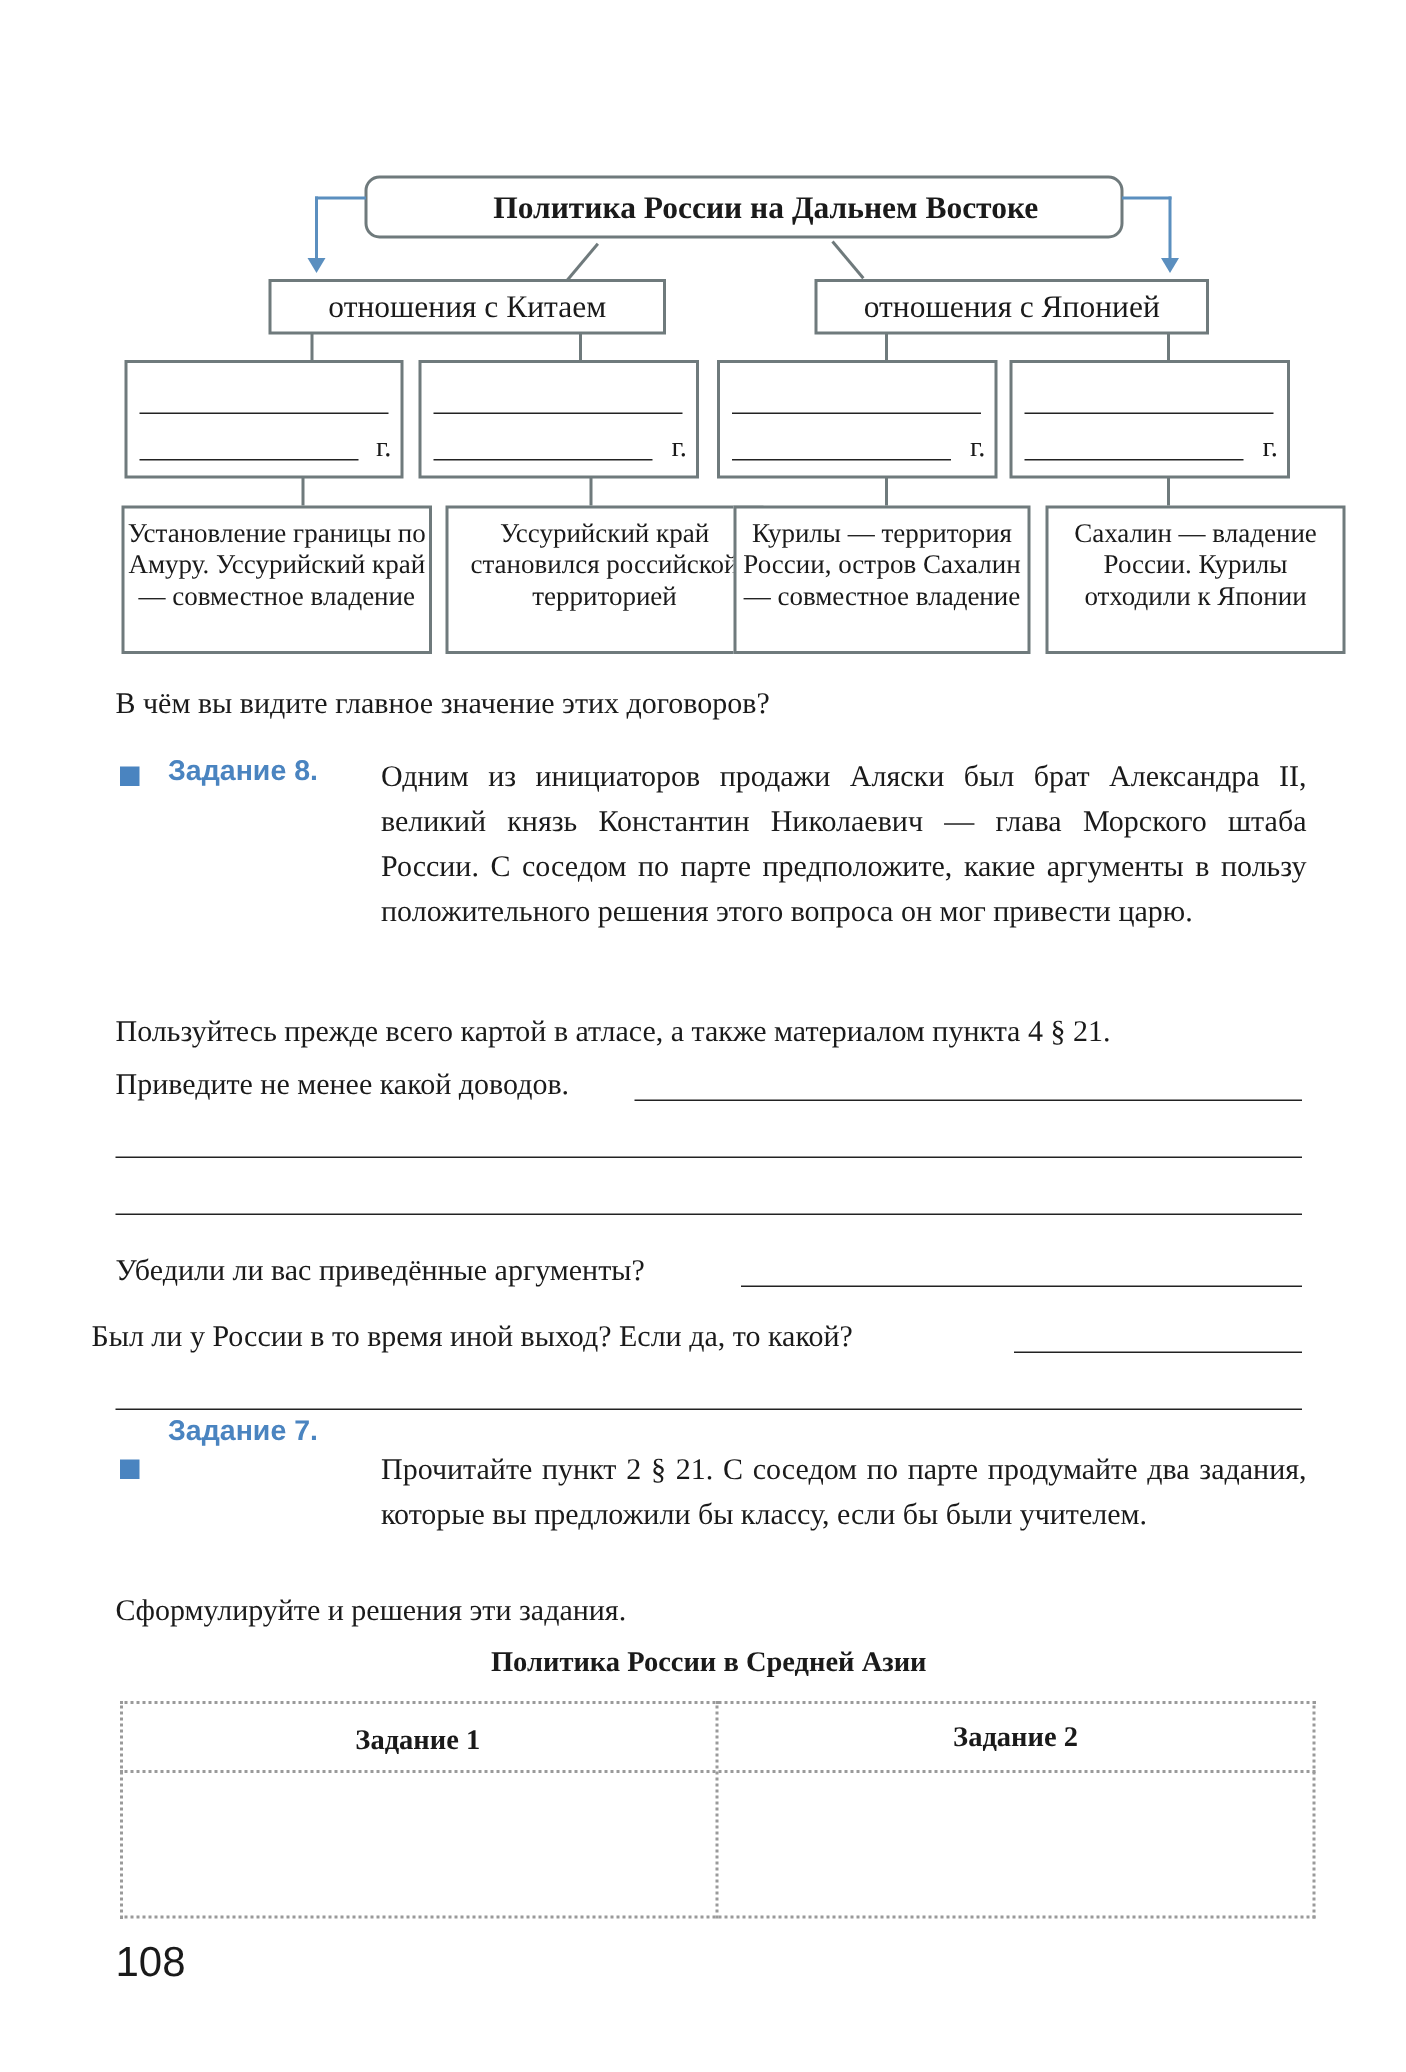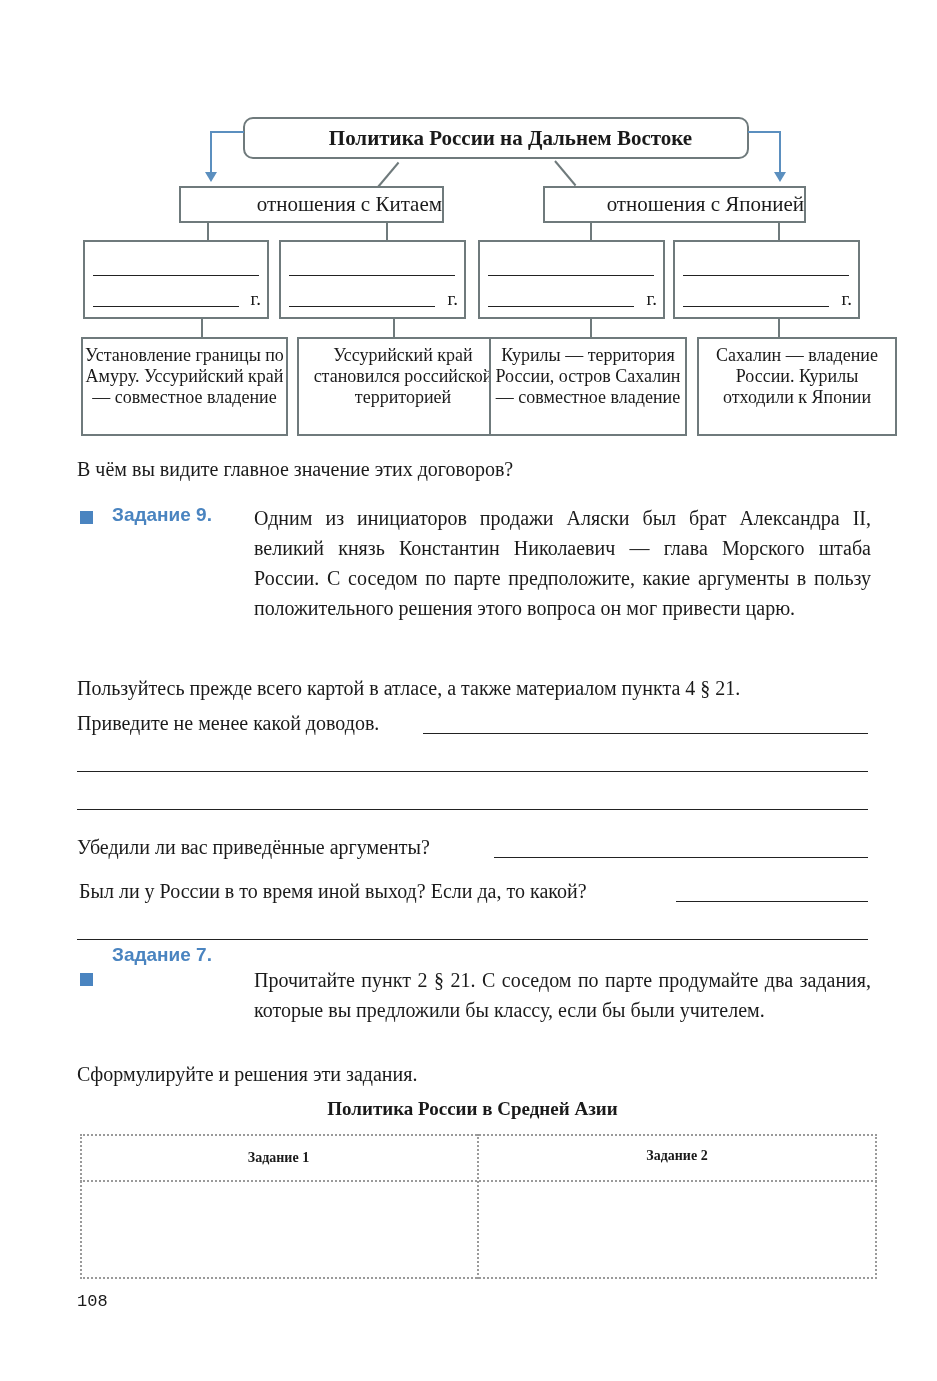--- a/index.html
+++ b/index.html
@@ -2,40 +2,40 @@
 <html><head>
 <meta charset="utf-8">
 <style>
   html, body { margin: 0; padding: 0; background: #ffffff; }
   body { width: 937px; height: 1381px; position: relative; overflow: hidden;
          font-family: "Liberation Serif", "DejaVu Serif", serif; color: #1a1a1a; }
   .abs { position: absolute; }
   
   .box { position: absolute; border: 2px solid #6f7a7c; background: #fff; box-sizing: border-box; }
   .title-box { border-radius: 10px; font-weight: bold; font-size: 21px; text-align: center; line-height: 38px; padding-left: 29px; }
-  .rel-box { font-size: 21px; text-align: right; line-height: 32px; }
+  .rel-box { font-size: 21px; text-align: center; line-height: 32px; }
   .date-box .line { position: absolute; left: 8px; height: 0; border-top: 1.5px solid #222; }
   .date-box .g { position: absolute; font-size: 19px; }
   .desc-box { font-size: 18px; text-align: center; line-height: 21px; padding-top: 6px; }
   .conn { position: absolute; background: #6f7a7c; }
   .conn-blue { position: absolute; background: #5b8fbf; }
   .arrow { position: absolute; width: 0; height: 0; border-left: 6px solid transparent;
            border-right: 6px solid transparent; border-top: 10px solid #5b8fbf; }
   .diag { position: absolute; height: 2px; background: #6f7a7c; transform-origin: 0 50%; }
   
   .txt { position: absolute; font-size: 20px; line-height: 30px; }
   .task-label { position: absolute; font-family: "Liberation Sans", "DejaVu Sans", sans-serif;
                 font-weight: bold; color: #4a84c0; font-size: 19px; }
   .task-square { position: absolute; width: 13px; height: 13px; background: #4a84c0; }
   .para { position: absolute; font-size: 20px; line-height: 30px; text-align: justify; }
   .answer-line { position: absolute; height: 0; border-top: 1.5px solid #222; }
   
   .dotted { position: absolute; border: 2px dotted #9a9a9a; box-sizing: border-box; }
-  .th { position: absolute; font-weight: bold; font-size: 14px; text-align: center; }
-  .page-num { position: absolute; font-family: Liberation Mono, monospace; font-size: 17px; }
+  .th { position: absolute; font-weight: bold; font-size: 19px; text-align: center; }
+  .page-num { position: absolute; font-family: Liberation Sans, sans-serif; font-size: 28px; }
 </style>
 </head>
 <body>
 
 <div>
 
   <div class="box title-box" style="left:243px; top:117px; width:506px; height:42px;">
     <span>Политика России на Дальнем Востоке</span>
   </div>
 
@@ -98,34 +98,34 @@
     <span>Курилы — территория России, остров Сахалин — совместное владение</span>
   </div>
   <div class="box desc-box" style="left:697px; top:337px; width:200px; height:99px;">
     <span>Сахалин — владение России. Курилы отходили к Японии</span>
   </div>
 </div>
 
 <div class="txt" style="left:77px; top:454px;">В чём вы видите главное значение этих договоров?</div>
 
 <div class="task-square" style="left:80px; top:511px;"></div>
-<div class="task-label" style="left:112px; top:504px;">Задание 9.</div>
+<div class="task-label" style="left:112px; top:504px;">Задание 8.</div>
 <div class="para" style="left:254px; top:503px; width:617px;">Одним из инициаторов продажи Аляски был брат Александра II, великий князь Константин Николаевич — глава Морского штаба России. С соседом по парте предположите, какие аргументы в пользу положительного решения этого вопроса он мог привести царю.</div>
 
 <div class="txt" style="left:77px; top:673px;">Пользуйтесь прежде всего картой в атласе, а также материалом пункта 4 § 21.</div>
 
 <div class="txt" style="left:77px; top:708px;">Приведите не менее какой доводов.</div>
 <div class="answer-line" style="left:423px; top:733px; width:445px;"></div>
 <div class="answer-line" style="left:77px; top:771px; width:791px;"></div>
 <div class="answer-line" style="left:77px; top:809px; width:791px;"></div>
 
 <div class="txt" style="left:77px; top:832px;">Убедили ли вас приведённые аргументы?</div>
 <div class="answer-line" style="left:494px; top:857px; width:374px;"></div>
 
-<div class="txt" style="left:79px; top:876px;font-family:Liberation Serif, serif;">Был ли у России в то время иной выход? Если да, то какой?</div>
+<div class="txt" style="left:61px; top:876px;font-family:Liberation Serif, serif;">Был ли у России в то время иной выход? Если да, то какой?</div>
 <div class="answer-line" style="left:676px; top:901px; width:192px;"></div>
 <div class="answer-line" style="left:77px; top:939px; width:791px;"></div>
 
 <div class="task-square" style="left:80px; top:973px;"></div>
 <div class="task-label" style="left:112px; top:944px;">Задание 7.</div>
 <div class="para" style="left:254px; top:965px; width:617px;">Прочитайте пункт 2 § 21. С соседом по парте продумайте два задания, которые вы предложили бы классу, если бы были учителем.</div>
 
 <div class="txt" style="left:77px; top:1059px;">Сформулируйте и решения эти задания.</div>
 
 <div class="txt" style="left:77px; top:1094px; width:791px; text-align:center; font-weight:bold; font-size:19px;">Политика России в Средней Азии</div>

